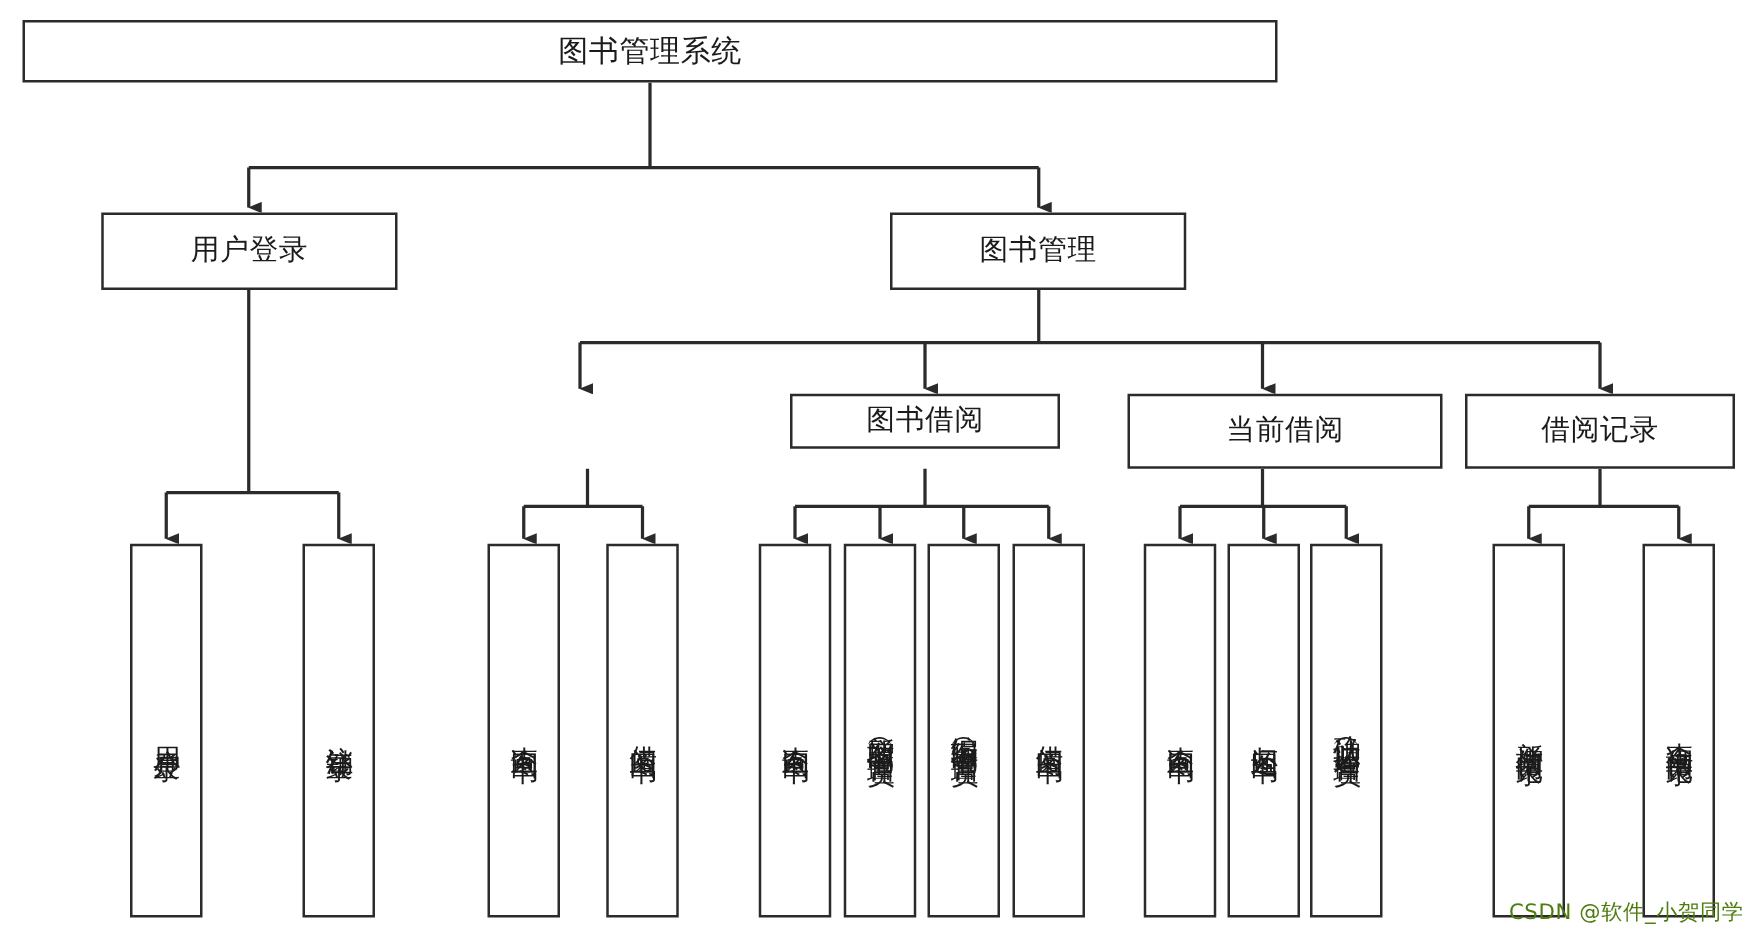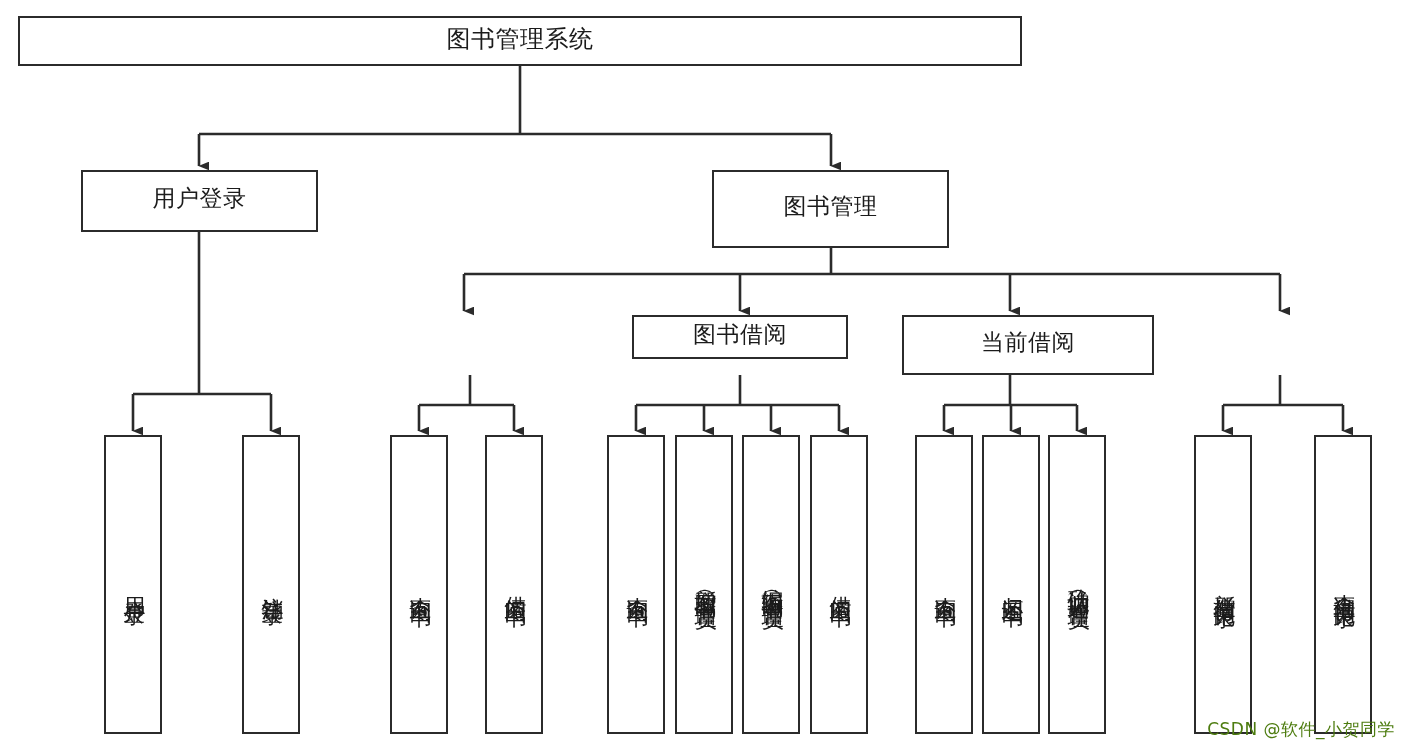--- a/index.html
+++ b/index.html
@@ -32,21 +32,20 @@
     justify-content:center;
     color:#1b1b1b;
     z-index:2;
   }
   .node-label{
     display:block;
     text-align:left;
     line-height:1.18;
     letter-spacing:0.5px;
     white-space:nowrap;
-    font-family:Liberation Mono, monospace;
   }
   
   .node.h .node-label{
     font-size:23px;
   }
   .node.root .node-label{
     font-size:24px;
   }
   
   .node.v{
@@ -131,30 +130,33 @@
     </g>
   </svg>
 
   <div class="node h root" style="left:18px;top:16px;width:1004px;height:50px;">
     <span class="node-label">图书管理系统</span>
   </div>
 
   <div class="node h" style="left:81px;top:170px;width:237px;height:62px;">
     <span class="node-label">用户登录</span>
   </div>
-  <div class="node h" style="left:712px;top:170px;width:237px;height:78px;">
+  <div class="node h" style="left:712px;top:170px;width:237px;height:62px;">
     <span class="node-label">图书管理</span>
   </div>
 
   <div class="node h" style="left:632px;top:315px;width:216px;height:44px;">
     <span class="node-label">图书借阅</span>
   </div>
   <div class="node h" style="left:902px;top:315px;width:252px;height:60px;">
     <span class="node-label">当前借阅</span>
   </div>
+  <div class="node h" style="left:1172px;top:315px;width:216px;height:60px;">
+    <span class="node-label">借阅记录</span>
+  </div>
 
   <div class="node v" style="left:104px;top:435px;width:58px;height:299px;">
     <span class="node-label">用户登录</span>
   </div>
   <div class="node v" style="left:242px;top:435px;width:58px;height:299px;">
     <span class="node-label">注销登录</span>
   </div>
 
   <div class="node v" style="left:390px;top:435px;width:58px;height:299px;">
     <span class="node-label">查询图书</span>

